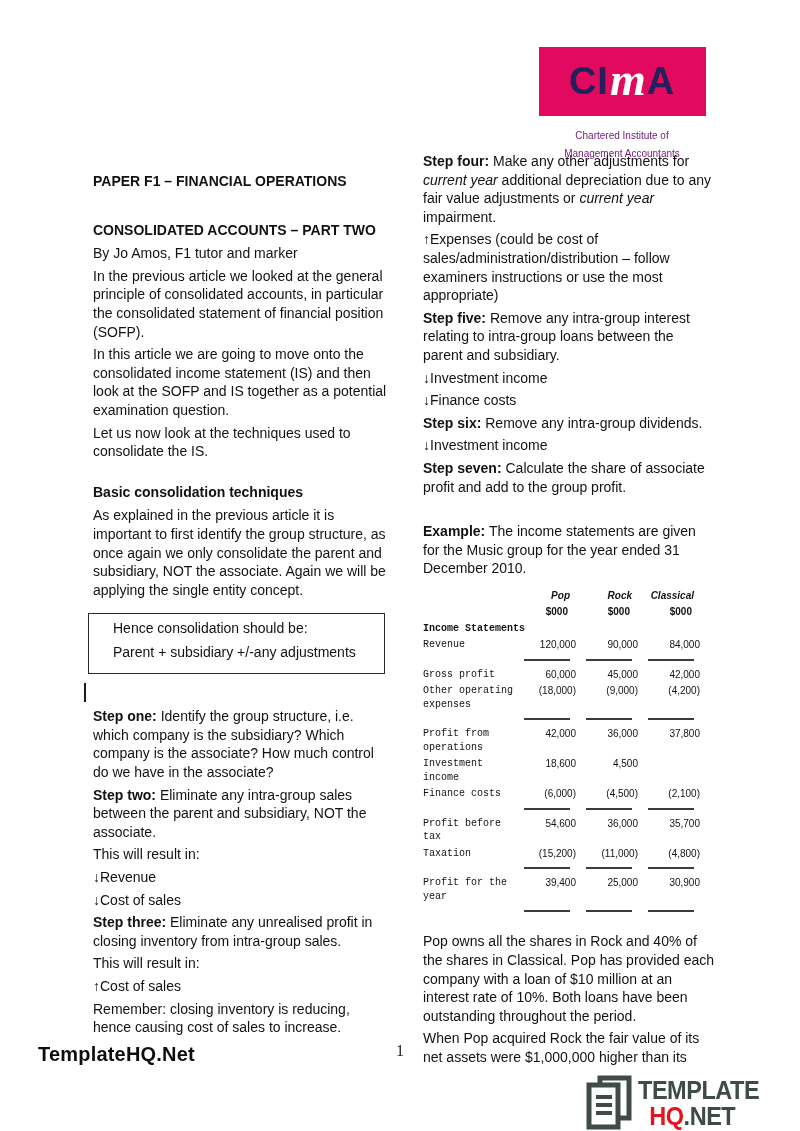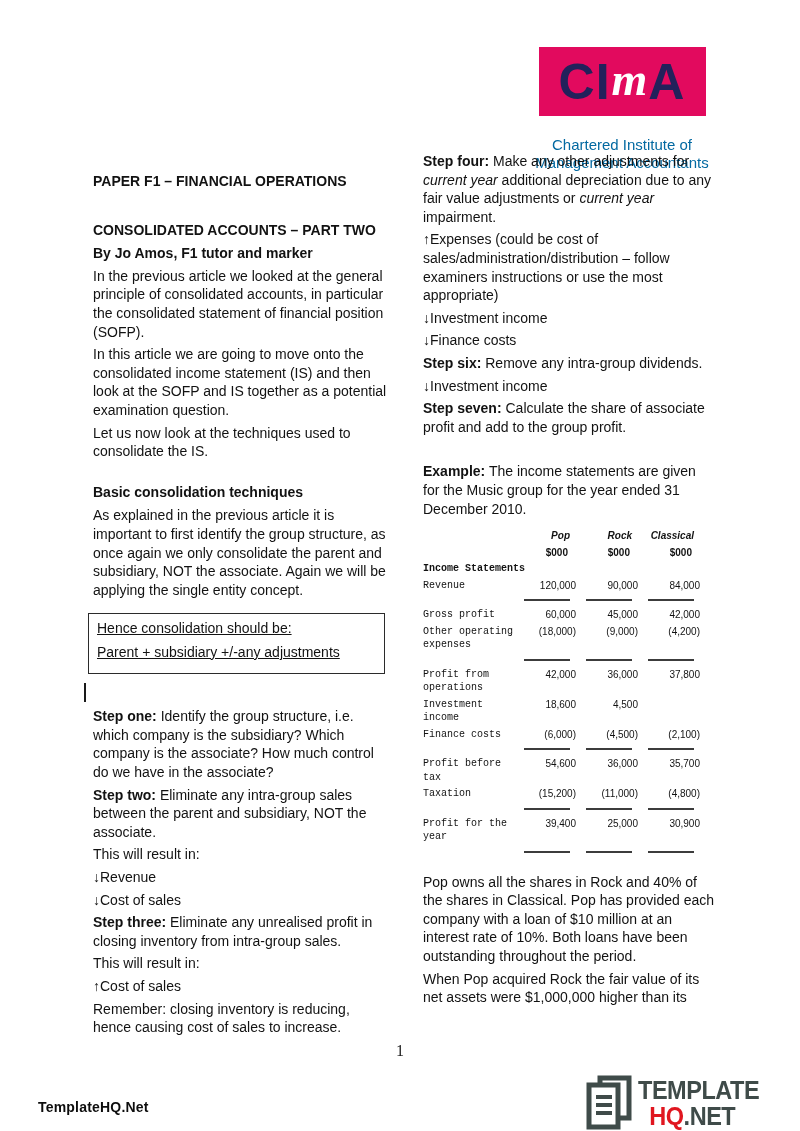--- a/index.html
+++ b/index.html
@@ -9,51 +9,51 @@
     font-family:"Liberation Sans", sans-serif; color:#121212; overflow:hidden;
   }
 
   
   .cima { position:absolute; left:530px; top:47px; width:184px; }
   .cima-box {
     width:167px; height:69px; margin:0 auto; background:#e20a5e;
     display:flex; align-items:center; justify-content:center;
   }
   .cima-box .ci, .cima-box .ca {
-    font-size:50px; font-weight:700; color:#23215b; letter-spacing:1px;
+    font-size:38px; font-weight:700; color:#23215b; letter-spacing:1px;
   }
   .cima-box .cm {
     font-family:"Liberation Serif", serif; font-style:italic; font-weight:700;
     font-size:46px; color:#ffffff; margin:0 1px; position:relative; top:-2px;
   }
   .cima-caption {
-    margin-top:20px; text-align:center; color:#0369a1;
-    font-size:15px; line-height:17.5px; font-weight:500;
+    margin-top:11px; text-align:center; color:#701a75;
+    font-size:10px; line-height:17.5px; font-weight:500;
   }
 
   
   .col { position:absolute; font-size:14px; line-height:18.6px; }
   .col-left  { left:93px;  top:172px; width:298px; }
   .col-right { left:423px; top:152px; width:293px; }
   .col p { margin:0 0 4px 0; }
   .b { font-weight:700; }
   .i { font-style:italic; }
   .h1 { font-weight:700; margin:0 0 30px 0 !important; }
   .h2 { font-weight:700; margin:0 0 5px 0 !important; }
   .sub { margin-top:22px !important; }
-  .byline { font-weight:700; margin:0 0 4px 0 !important; }
+  .byline { font-weight:400; margin:0 0 4px 0 !important; }
   .arrow { margin:4px 0 !important; }
   .example { margin-top:26px !important; }
   .p5 { margin-top:14px !important; }
 
   .box {
     border:1.5px solid #2b2b2b; margin:14px 0 0 -5px; width:297px;
     padding:5px 8px 7px 8px;
   }
-  .box p { margin:0 0 4px 0; line-height:19.5px;text-decoration:underline; }
+  .box p { margin:0 0 4px 16px; line-height:19.5px; }
   .cursor { width:2px; height:19px; background:#1a1a1a; margin:9px 0 5px -9px; }
 
   
   table.fin {
     border-collapse:collapse; margin-top:10px;
     font-size:10px; line-height:13.5px; color:#121212;
   }
   table.fin td { vertical-align:top; padding:1px 2px 2px 0; }
   td.lbl { width:100px; text-align:left;font-family:Liberation Mono, monospace; }
   td.n1 { width:55px; text-align:right; }
@@ -64,21 +64,21 @@
   td.sect { font-weight:700; }
   tr.rl td { padding:5px 2px 6px 0; }
   .ln { width:46px; border-top:2px solid #3c3c3c; margin-left:auto; margin-right:6px; }
 
   
   .pageno {
     position:absolute; top:1042px; left:0; width:800px; text-align:center;
     font-family:"Liberation Serif", serif; font-size:16px; color:#222;
   }
   .wm {
-    position:absolute; left:38px; top:1099px; font-size:14px; font-weight:700;
+    position:absolute; left:38px; top:1043px; font-size:20px; font-weight:700;
     color:#0d0d0d; letter-spacing:0.2px;
   }
   .thq { position:absolute; left:585px; top:1075px; display:flex; align-items:center; }
   .thq-text { margin-left:3px; line-height:1; }
   .thq-top {
     font-size:25px; font-weight:800; color:#3f4b49; letter-spacing:-0.5px;
     transform:scaleX(.94); transform-origin:left center; white-space:nowrap;
   }
   .thq-bot {
     font-size:25px; font-weight:800; margin-top:1px; padding-left:12px;
@@ -129,20 +129,21 @@
     <p class="arrow">↓Cost of sales</p>
     <p><span class="b">Step three:</span><span> Eliminate any unrealised profit in closing inventory from intra-group sales.</span></p>
     <p>This will result in:</p>
     <p class="arrow">↑Cost of sales</p>
     <p>Remember: closing inventory is reducing, hence causing cost of sales to increase.</p>
   </div>
 
   <div class="col col-right">
     <p><span class="b">Step four:</span><span> Make any other adjustments for </span><span class="i">current year</span><span> additional depreciation due to any fair value adjustments or </span><span class="i">current year</span><span> impairment.</span></p>
     <p class="arrow">↑Expenses (could be cost of sales/administration/distribution – follow examiners instructions or use the most appropriate)</p>
+    <p><span class="b">Step five:</span><span> Remove any intra-group interest relating to intra-group loans between the parent and subsidiary.</span></p>
     <p class="arrow">↓Investment income</p>
     <p class="arrow">↓Finance costs</p>
     <p><span class="b">Step six:</span><span>  Remove any intra-group dividends.</span></p>
     <p class="arrow">↓Investment income</p>
     <p><span class="b">Step seven:</span><span> Calculate the share of associate profit and add to the group profit.</span></p>
     <p class="example"><span class="b">Example:</span><span> The income statements are given for the Music group for the year ended 31 December 2010.</span></p>
 
     <table class="fin">
       <tbody>
           <tr class="hdr">

